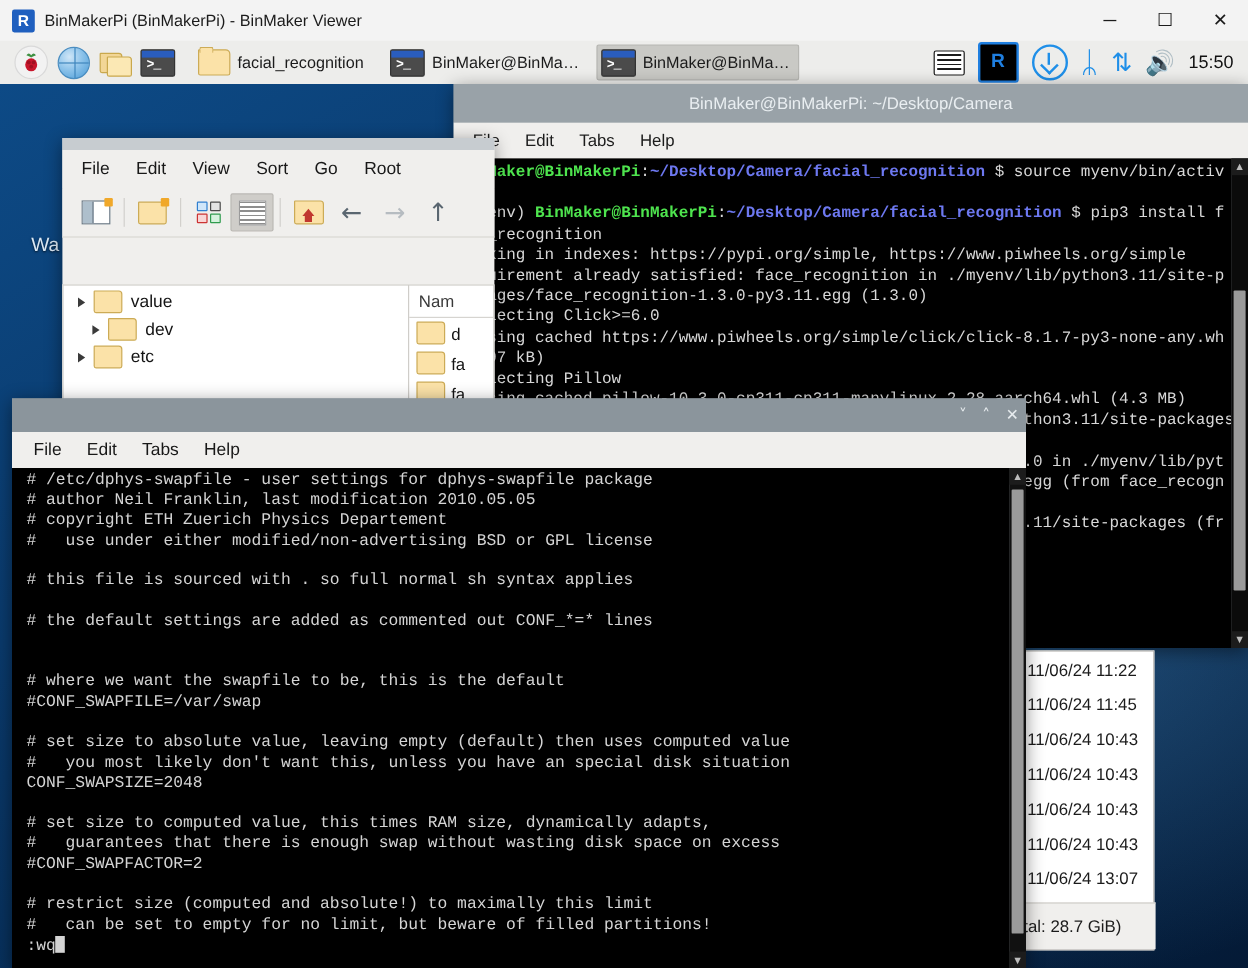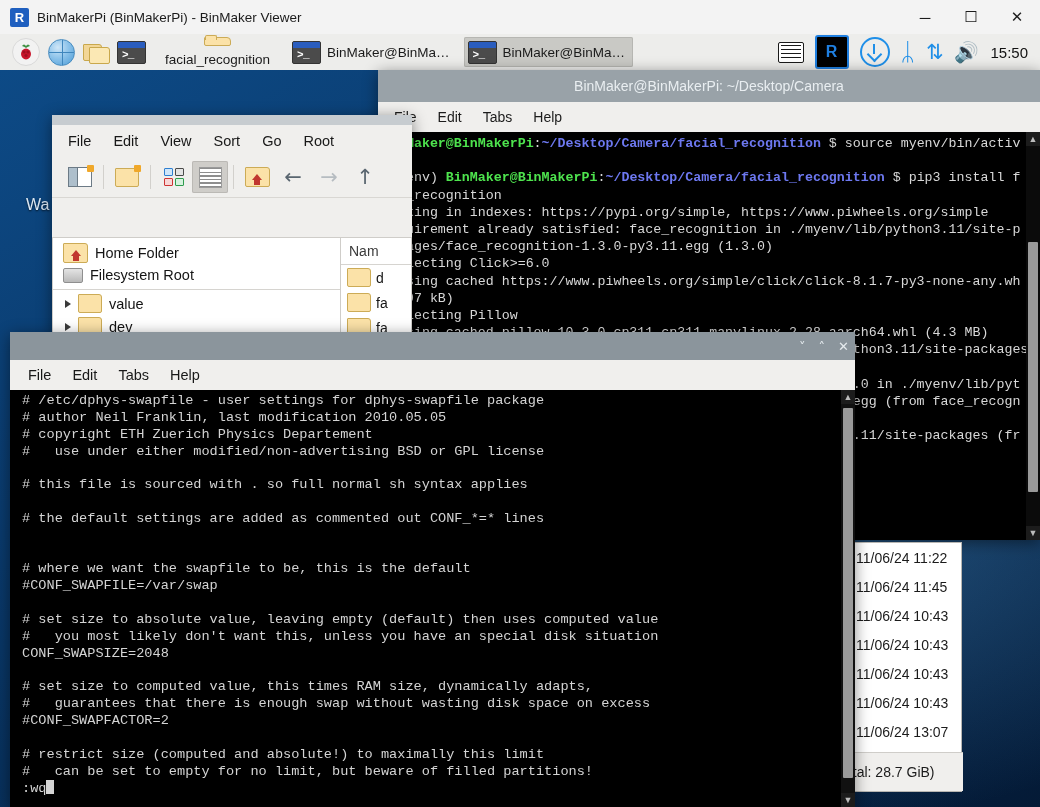--- a/index.html
+++ b/index.html
@@ -230,21 +230,21 @@
 
       <div class="tb-item">
         <span class="term-ico ico">
             <i class="bar"></i>
             <i class="pr">&gt;_</i>
           </span>
       </div>
 
       <div class="tb-sep"></div>
 
-      <div class="task-btn" style="margin-left:6px;flex-direction:column;">
+      <div class="task-btn" style="margin-left:6px;">
         <span class="fold-ico ico"></span>
         <span class="tb-label">facial_recognition</span>
       </div>
 
       <div class="task-btn" style="margin-left:10px;">
         <span class="term-ico ico">
             <i class="bar"></i>
             <i class="pr">&gt;_</i>
           </span>
         <span class="tb-label">BinMaker@BinMa…</span>
@@ -335,39 +335,27 @@
         <div class="tbtn">
             <span class="arr dim">→</span>
           </div>
         <div class="tbtn">
             <span class="arr">↑</span>
           </div>
       </div>
 
       <div class="fm-body">
         <div class="fm-side">
-          <div class="fm-places">
-            <div class="fm-row">
-              <span class="ic-homefolder">
-                  <i class="house"></i>
-                </span>
-              <span>Home Folder</span>
-            </div>
-            <div class="fm-row">
-              <span class="drive-ico"></span>
-              <span>Filesystem Root</span>
-            </div>
-          </div>
           <div style="padding-top:2px;">
             <div class="fm-row" style="padding-left:0;">
               <span class="tri"></span>
               <span class="sm-folder"></span>
               <span>value</span>
             </div>
-            <div class="fm-row" style="padding-left:0;">
+            <div class="fm-row" style="padding-left:12px;">
               <span class="tri"></span>
               <span class="sm-folder"></span>
               <span>dev</span>
             </div>
             <div class="fm-row" style="padding-left:0;">
               <span class="tri"></span>
               <span class="sm-folder"></span>
               <span>etc</span>
             </div>
           </div>

